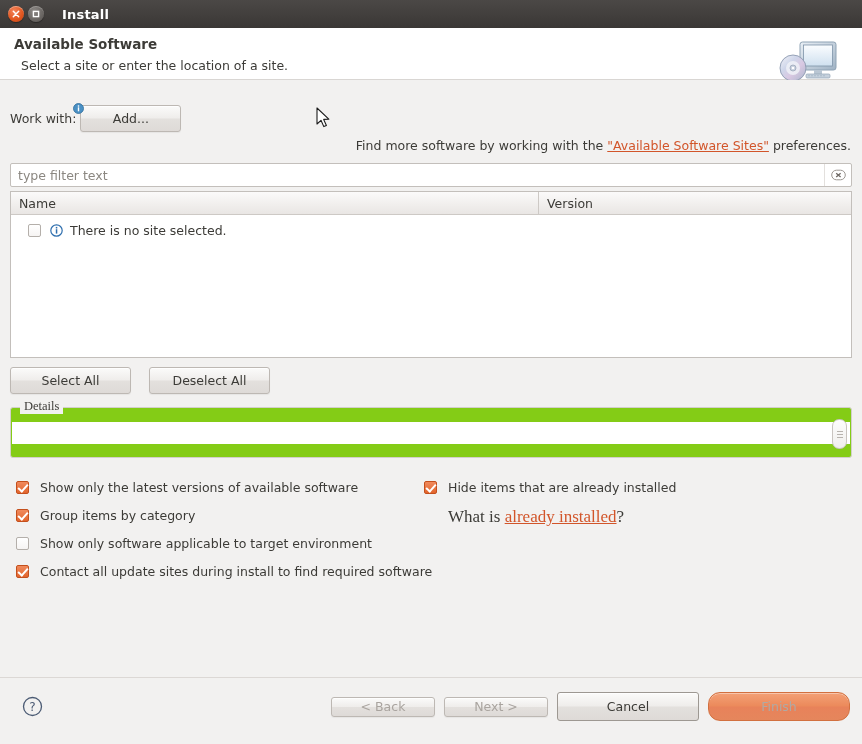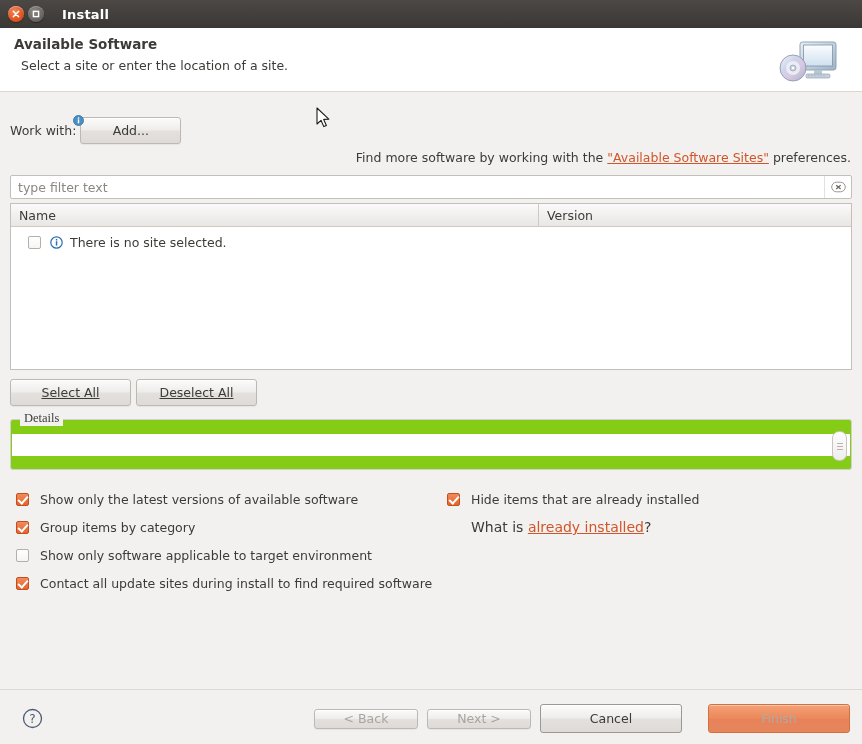--- a/index.html
+++ b/index.html
@@ -42,21 +42,21 @@
     color: #ffffff;
     font-weight: bold;
     font-size: 13px;
     margin-left: 14px;
     letter-spacing: .2px;
   }
 
   
   .header {
     background: #ffffff;
-    height: 64px;
+    height: 52px;
     border-bottom: 1px solid #d9d6d3;
     position: relative;
     padding: 8px 14px 8px 14px;
     box-sizing: border-box;
   }
   .header-title {
     font-weight: bold;
     font-size: 13.5px;
     color: #3c3b37;
     margin: 0 0 6px 0;
@@ -236,22 +236,21 @@
     border-width: 0 2px 2px 0;
     transform: rotate(42deg);
   }
   .info-icon { margin-left: 9px; width: 13px; height: 13px; flex:none; }
   .trow-label { margin-left: 7px; font-size: 12.5px; color: #3c3b37; }
 
   
   .selbtn-row {
     margin-top: 9px;
     display: flex;
-    gap: 5px;
-    text-decoration: underline;
+    gap: 18px;
   }
   .btn-selall { width: 121px; height: 27px; }
   .btn-deselall { width: 121px; height: 27px; }
 
   
   .details {
     margin-top: 13px;
     border: 1px solid #d3cfcb;
     border-radius: 3px;
     height: 51px;
@@ -294,49 +293,50 @@
   }
   .opt-col-left { width: 430px; }
   .opt-row {
     display: flex; align-items: center;
     height: 28px;
     margin-left: 6px;
   }
   .opt-label { margin-left: 11px; font-size: 12.5px; color: #3c3b37; }
   .opt-col-right {
     position: absolute;
-    left: 431px; top: 0;
+    left: 408px; top: 0;
   }
   .whatis {
-    font-size: 14px;
+    font-size: 17px;
     color: #3c3b37;
     margin-left: 30px;
     margin-top: 6px;
+    font-family: Liberation Serif, serif;
   }
 
   
   .footer {
     position: absolute;
     left: 0; right: 0; bottom: 0;
     height: 58px;
     background: #f2f1f0;
     border-top: 1px solid #dcd8d5;
     display: flex; align-items: center;
     padding: 0 12px;
     box-sizing: border-box;
   }
   .help-icon { width: 21px; height: 21px; margin-left: 10px; }
   .footer-spacer { flex: 1; }
   .btn-nav { width: 104px; height: 20px; margin-left: 9px; }
   .btn-disabled { color: #a9a49f; }
   .btn-finish {
     width: 142px; height: 29px;
-    margin-left: 26px;
+    margin-left: 9px;
     border: 1px solid #d2703f;
-    border-radius: 3px;
+    border-radius: 12px;
     background: linear-gradient(to bottom, #f3a076 0%, #ec8a5b 48%, #e8825a 52%, #e5865c 100%);
     color: #b0a9a4;
     font-size: 12.5px;
     font-family: "DejaVu Sans", "Liberation Sans", sans-serif;
     box-shadow: inset 0 1px 0 rgba(255,255,255,.4);
     cursor: default;
   }
   .btn-cancel {
     width: 142px; height: 29px;
     margin-left: 9px;

